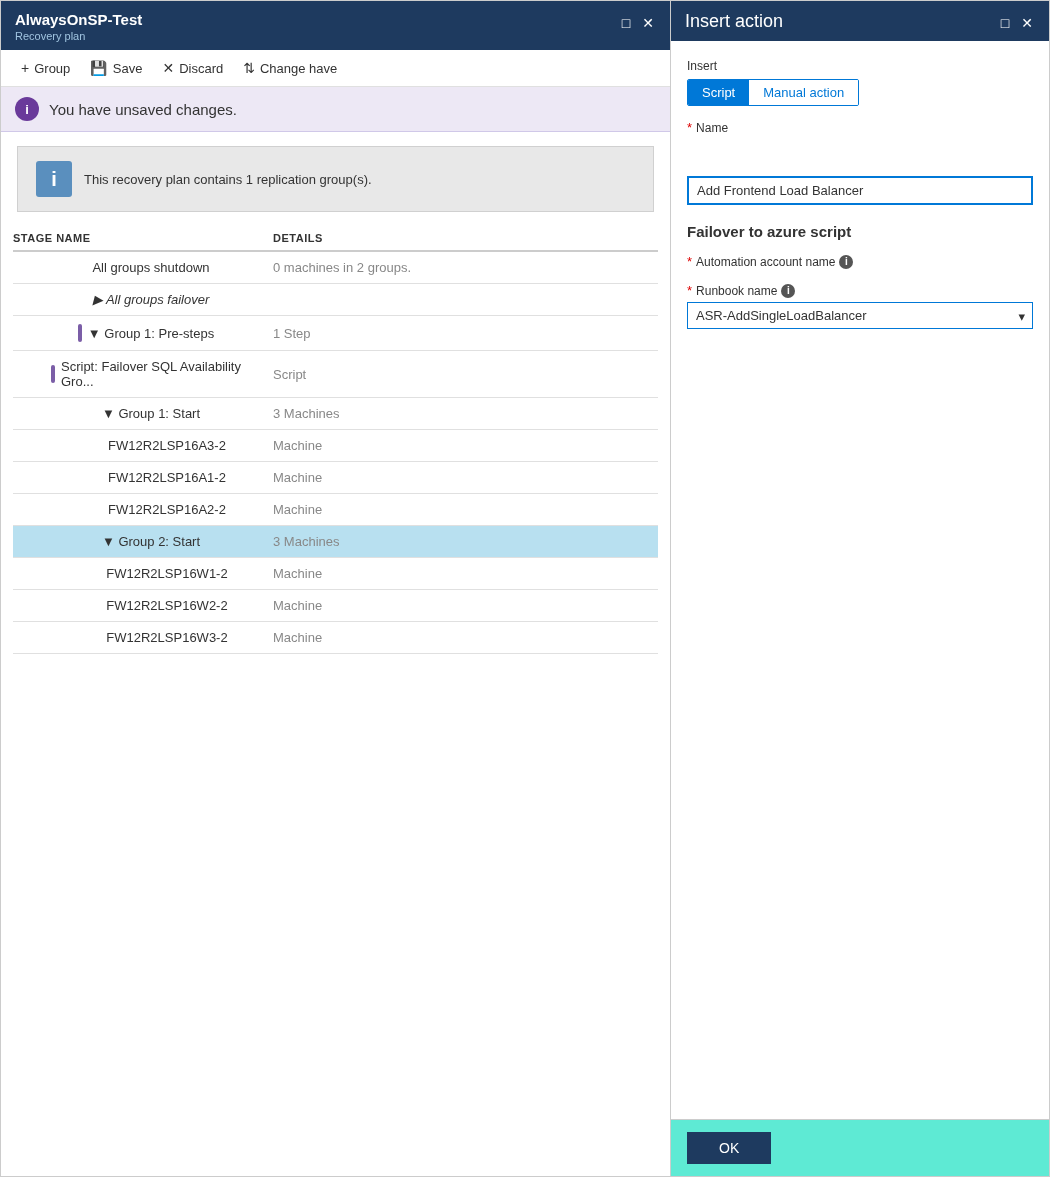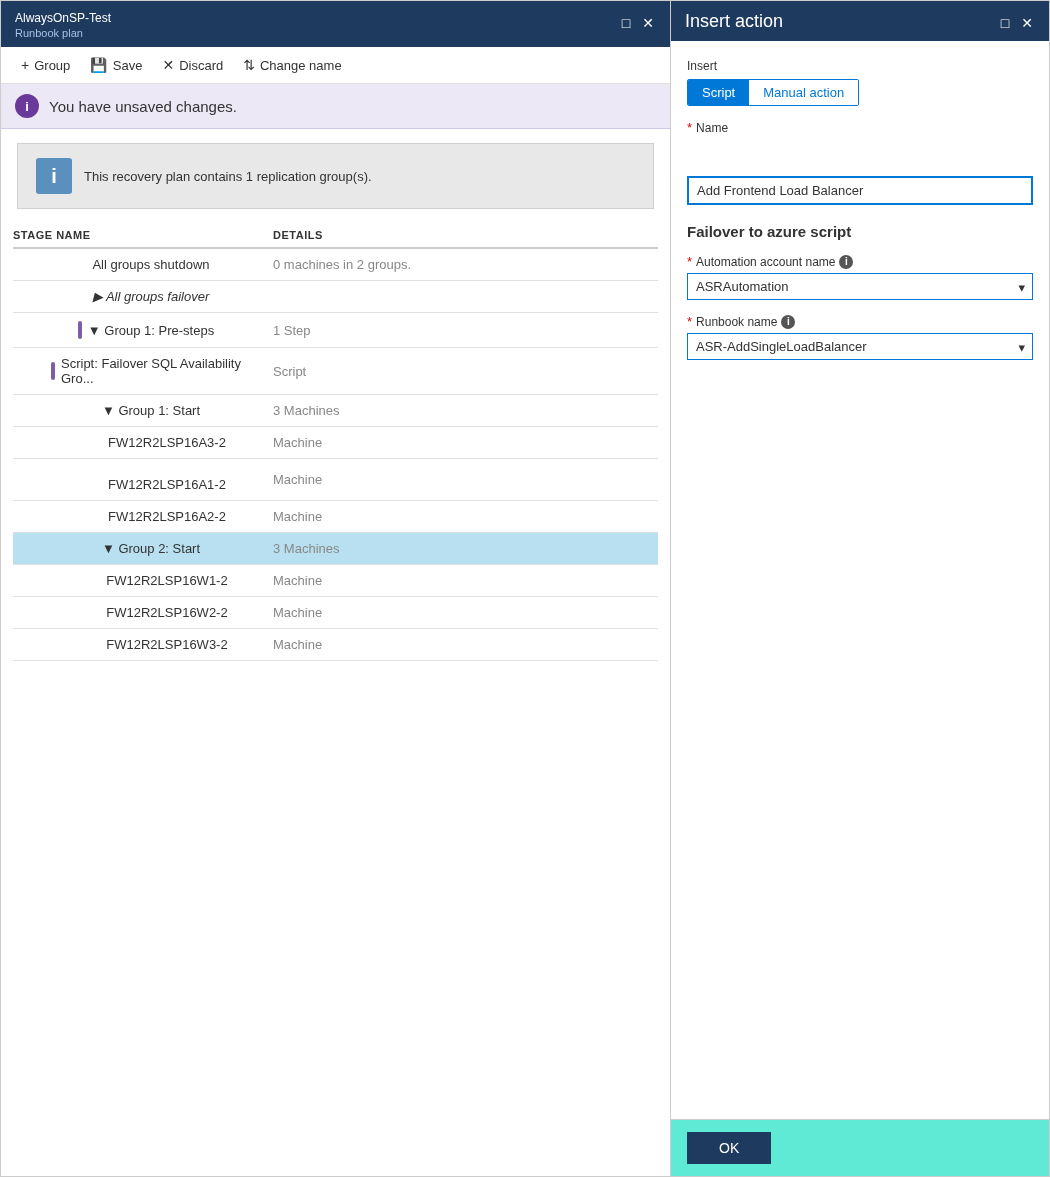--- a/index.html
+++ b/index.html
@@ -2,21 +2,21 @@
 <html><head>
   <meta charset="utf-8">
   <style>
     * { box-sizing: border-box; margin: 0; padding: 0; }
     body { font-family: 'Segoe UI', Arial, sans-serif; font-size: 13px; background: #f0f0f0; display: flex; justify-content: center; align-items: flex-start; }
     .app-container { display: flex; width: 1050px; min-height: 1177px; border: 1px solid #ccc; background: #fff; }
 
     
     .left-panel { flex: 0 0 670px; display: flex; flex-direction: column; border-right: 1px solid #ccc; }
     .left-header { background: #1e3a5f; color: #fff; padding: 10px 14px 8px 14px; display: flex; justify-content: space-between; align-items: flex-start; }
-    .left-header-title { font-size: 12px; font-weight: 400; }
+    .left-header-title { font-size: 15px; font-weight: 700; }
     .left-header-subtitle { font-size: 11px; color: #a0c4e0; margin-top: 2px; }
     .left-header-controls { display: flex; gap: 8px; align-items: center; margin-top: 2px; }
     .header-icon-btn { background: none; border: none; color: #fff; cursor: pointer; font-size: 14px; padding: 2px; }
 
     
     .toolbar { display: flex; align-items: center; gap: 0; padding: 6px 10px; border-bottom: 1px solid #e0e0e0; background: #fff; }
     .toolbar-btn { background: none; border: none; cursor: pointer; color: #333; font-size: 13px; padding: 4px 10px; display: flex; align-items: center; gap: 5px; }
     .toolbar-btn .icon { font-size: 14px; }
 
     
@@ -75,21 +75,21 @@
 </head>
 <body>
 
 <div class="app-container">
 
   <div class="left-panel">
 
     <div class="left-header">
       <div>
         <div class="left-header-title">AlwaysOnSP-Test</div>
-        <div class="left-header-subtitle">Runbook plan</div>
+        <div class="left-header-subtitle">Recovery plan</div>
       </div>
       <div class="left-header-controls">
         <button class="header-icon-btn">□</button>
         <button class="header-icon-btn">✕</button>
       </div>
     </div>
 
     <div class="toolbar">
       <button class="toolbar-btn">
         <span class="icon">+</span>
@@ -98,21 +98,21 @@
       <button class="toolbar-btn">
         <span class="icon">💾</span>
         <span>Save</span>
       </button>
       <button class="toolbar-btn">
         <span class="icon">✕</span>
         <span>Discard</span>
       </button>
       <button class="toolbar-btn">
         <span class="icon">⇅</span>
-        <span>Change name</span>
+        <span>Change have</span>
       </button>
     </div>
 
     <div class="alert-bar">
       <div class="alert-icon">i</div>
       <span class="alert-text">You have unsaved changes.</span>
     </div>
 
     <div class="info-box">
       <div class="info-box-icon">i</div>
@@ -160,21 +160,21 @@
             <div class="row-details">3 Machines</div>
           </div>
           <div class="table-row">
             <div class="row-stage">
               <span style="padding-left: 48px;">FW12R2LSP16A3-2</span>
             </div>
             <div class="row-details">Machine</div>
           </div>
           <div class="table-row">
             <div class="row-stage">
-              <span style="padding-left: 48px; margin-top: 10px;">FW12R2LSP16A1-2</span>
+              <span style="padding-left: 48px;">FW12R2LSP16A1-2</span>
             </div>
             <div class="row-details">Machine</div>
           </div>
           <div class="table-row">
             <div class="row-stage">
               <span style="padding-left: 48px;">FW12R2LSP16A2-2</span>
             </div>
             <div class="row-details">Machine</div>
           </div>
           <div class="table-row highlighted">
@@ -234,25 +234,20 @@
       </div>
 
       <div class="section-title">Failover to azure script</div>
 
       <div class="field-group">
         <div class="field-label">
           <span class="required-star">*</span>
           <span>Automation account name</span>
           <span class="info-icon">i</span>
         </div>
-        <div class="select-wrapper">
-          <select class="field-select">
-            <option>ASRAutomation</option>
-          </select>
-        </div>
       </div>
 
       <div class="field-group">
         <div class="field-label">
           <span class="required-star">*</span>
           <span>Runbook name</span>
           <span class="info-icon">i</span>
         </div>
         <div class="select-wrapper">
           <select class="field-select">

